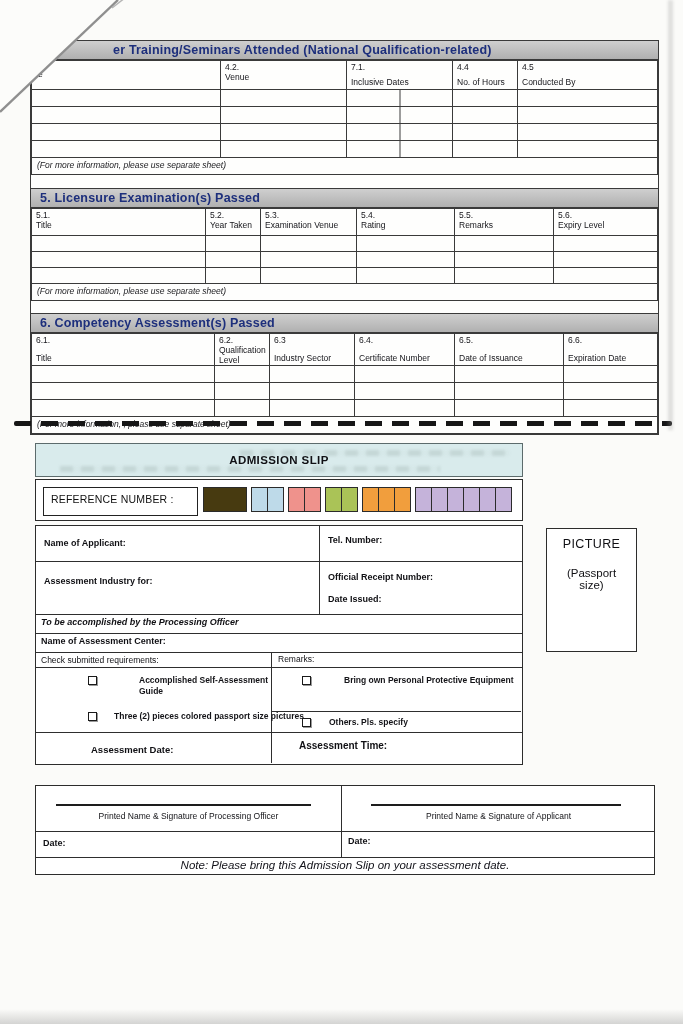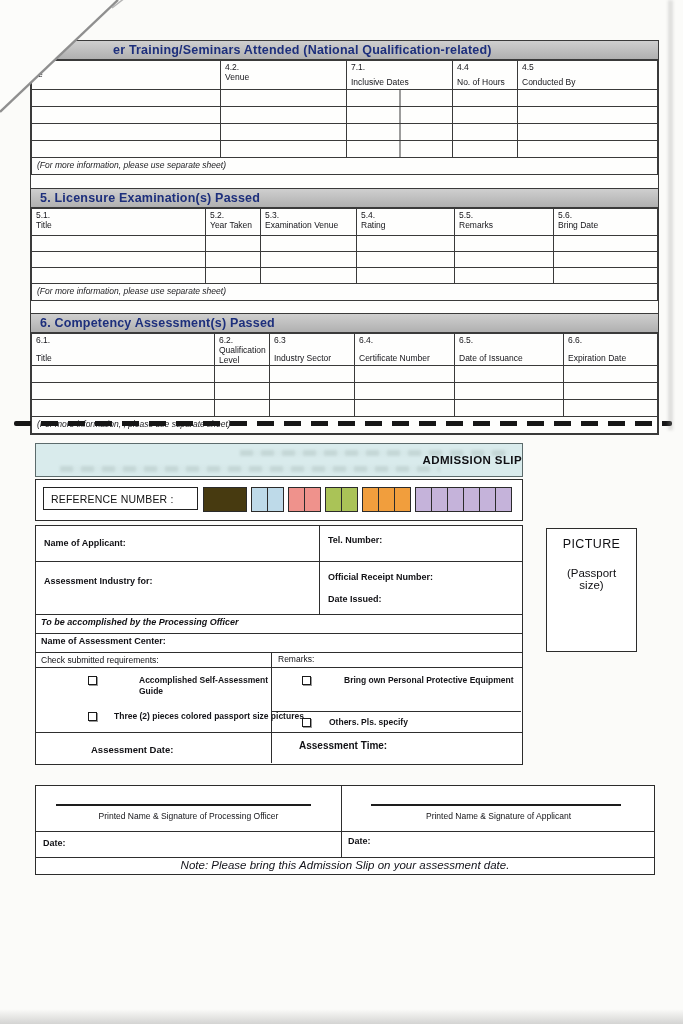--- a/index.html
+++ b/index.html
@@ -27,26 +27,26 @@
   .foot{font-size:8.5px;font-style:italic;color:#1b1b1f;padding:2px 0 2px 5px !important;height:12px;}
   .spacer{height:13px;}
   .frag{padding-top:8px;}
 
   
   .cutline{position:absolute;left:14px;top:421px;width:658px;height:5px;
            background:repeating-linear-gradient(90deg,#161616 0 17px,transparent 17px 27px);border-radius:2px;}
 
   
   .adm-title{position:absolute;left:35px;top:443px;width:488px;height:34px;background:#d9ebec;
-             border:1px solid #5c6b6c;box-sizing:border-box;text-align:right;line-height:32px;
+             border:1px solid #5c6b6c;box-sizing:border-box;text-align:center;line-height:32px;
              font-weight:bold;font-size:11.5px;color:#101014;letter-spacing:.4px;}
   .smudge{position:absolute;height:6px;filter:blur(1.4px);opacity:.55;
           background:repeating-linear-gradient(90deg,rgba(110,130,124,.35) 0 13px,rgba(110,130,124,.06) 13px 21px);}
   .refbox{position:absolute;left:35px;top:479px;width:488px;height:42px;border:1.6px solid #2c2c2c;box-sizing:border-box;background:#fff;}
-  .reflabel{position:absolute;left:7px;top:7px;width:155px;height:23px;border:1.2px solid #222;box-sizing:border-box;
+  .reflabel{position:absolute;left:7px;top:7px;width:155px;height:29px;border:1.2px solid #222;box-sizing:border-box;
             font-size:10.5px;color:#111;line-height:22px;padding-left:7px;letter-spacing:.2px;}
   .refcells{position:absolute;left:167px;top:7px;display:flex;align-items:center;}
   .refcell{height:25px;border:1px solid #2b2b2b;box-sizing:border-box;margin-right:-1px;}
   .refgap{width:5px;height:1px;}
 
   .fieldsbox{position:absolute;left:35px;top:525px;width:488px;height:240px;border:1.6px solid #2c2c2c;box-sizing:border-box;background:#fff;}
   .hline{position:absolute;left:0;height:1.2px;background:#2e2e2e;}
   .vline{position:absolute;top:0;width:1.2px;background:#2e2e2e;}
   .flabel{position:absolute;font-size:9px;font-weight:bold;color:#101014;white-space:nowrap;}
   .plain{font-weight:normal;font-size:8.5px;}
@@ -195,21 +195,21 @@
             </td>
         <td>
               <div class="hcell">
                 <span class="cnum">5.5.</span>
                 <span class="clabel">Remarks</span>
               </div>
             </td>
         <td>
               <div class="hcell">
                 <span class="cnum">5.6.</span>
-                <span class="clabel">Bring Date</span>
+                <span class="clabel">Expiry Level</span>
               </div>
             </td>
       </tr>
       <tr class="r15">
             <td></td>
             <td></td>
             <td></td>
             <td></td>
             <td></td>
             <td></td>

